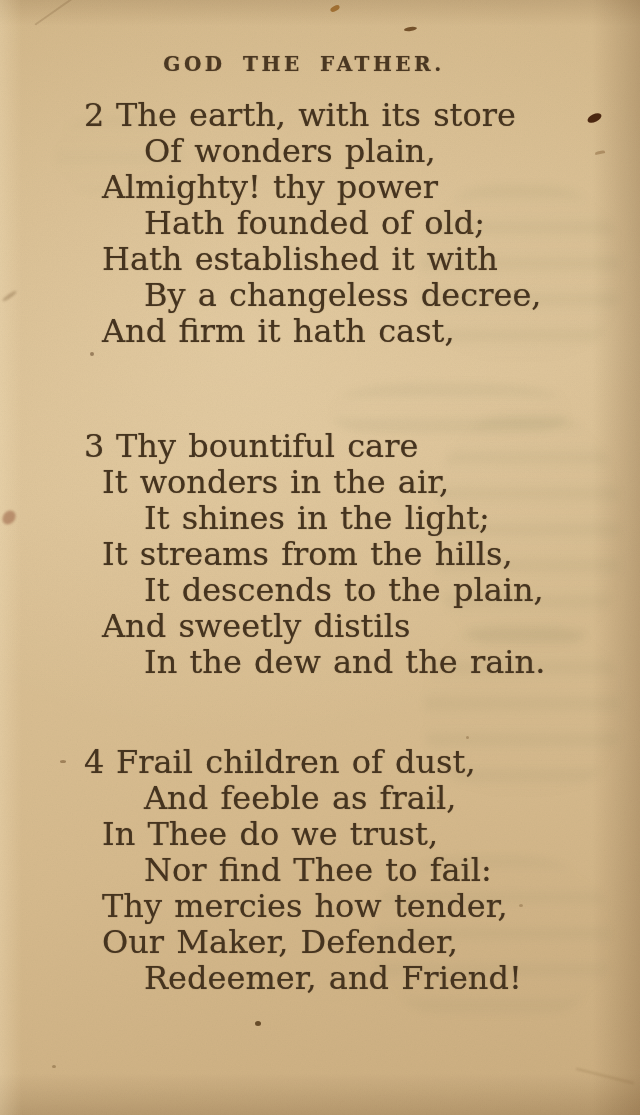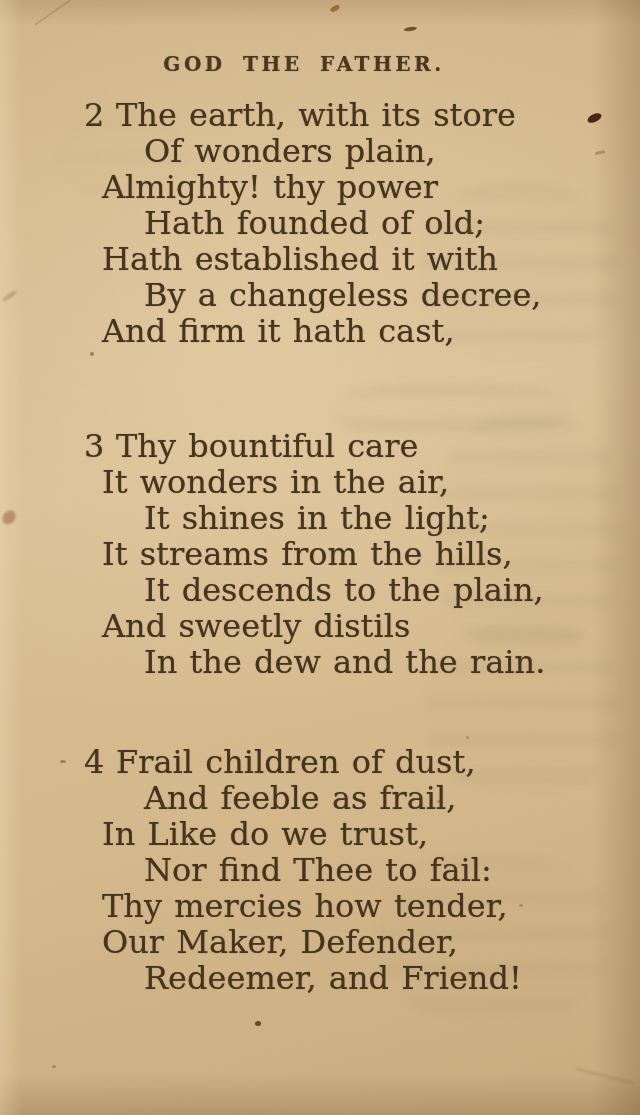--- a/index.html
+++ b/index.html
@@ -124,21 +124,21 @@
     <div class="ln ind">It descends to the plain,</div>
     <div class="ln">And sweetly distils</div>
     <div class="ln ind">In the dew and the rain.</div>
   </div>
 
   <div class="verse" id="verse-4">
     <div class="ln first">
       <span class="vnum">4</span><span>Frail children of dust,</span>
     </div>
     <div class="ln ind">And feeble as frail,</div>
-    <div class="ln">In Like do we trust,</div>
+    <div class="ln">In Thee do we trust,</div>
     <div class="ln ind">Nor find Thee to fail:</div>
     <div class="ln">Thy mercies how tender,</div>
     <div class="ln">Our Maker, Defender,</div>
     <div class="ln ind">Redeemer, and Friend!</div>
   </div>
 
   <div class="speck s1"></div>
   <div class="speck s2"></div>
   <div class="speck s3"></div>
   <div class="speck s4"></div>

